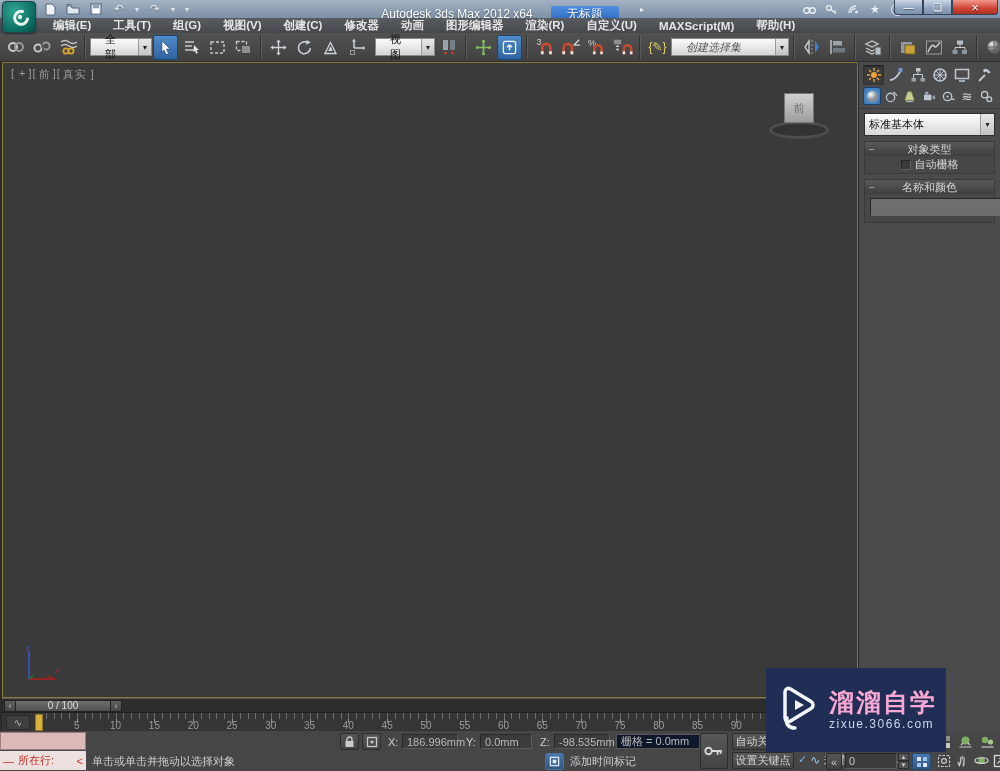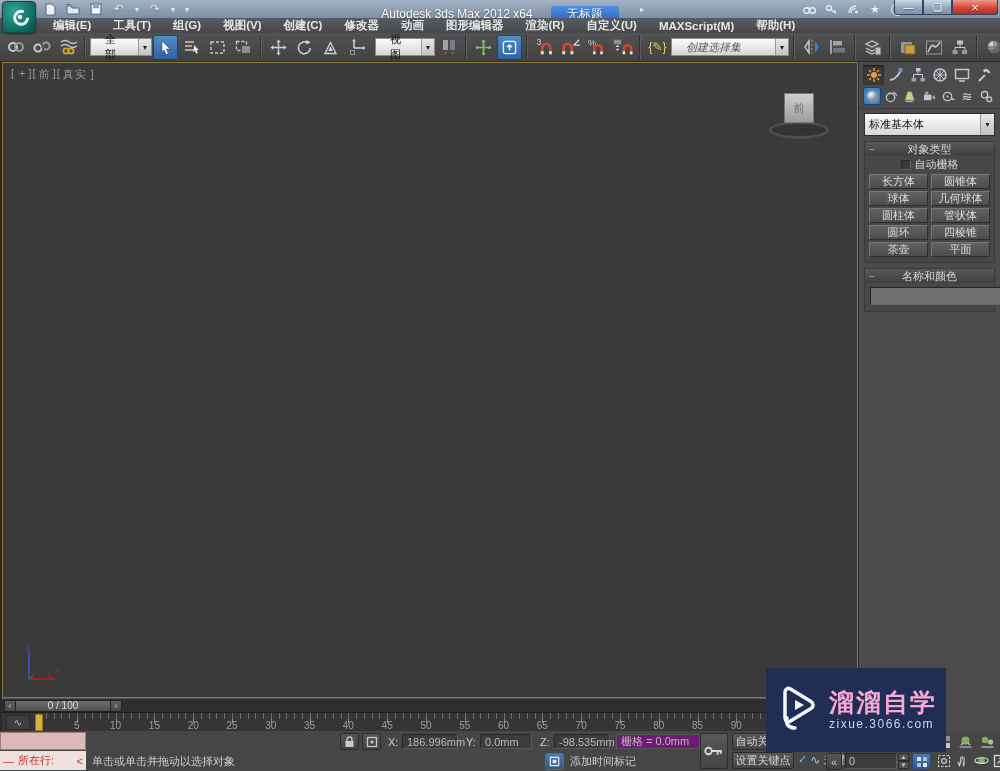--- a/index.html
+++ b/index.html
@@ -521,32 +521,20 @@
   </div>
   <div class="rollout">
     <div class="rollhead">
       <span class="minus">−</span>
       <span class="rtitle">对象类型</span>
     </div>
     <div id="autogridrow">
       <span class="checkbox"></span>
       <span>自动栅格</span>
     </div>
-    <div id="objgrid">
-        <div class="objbtn">长方体</div>
-        <div class="objbtn">圆锥体</div>
-        <div class="objbtn">球体</div>
-        <div class="objbtn">几何球体</div>
-        <div class="objbtn">圆柱体</div>
-        <div class="objbtn">管状体</div>
-        <div class="objbtn">圆环</div>
-        <div class="objbtn">四棱锥</div>
-        <div class="objbtn">茶壶</div>
-        <div class="objbtn">平面</div>
-      </div>
   </div>
   <div class="rollout">
     <div class="rollhead">
       <span class="minus">−</span>
       <span class="rtitle">名称和颜色</span>
     </div>
     <div id="namerow">
       <input id="namefield" value="" style="">
 
     </div>
@@ -624,21 +612,21 @@
       <span>186.996mm</span>
     </div>
   <span class="slabel abs" style="left:466px;top:5px">Y:</span>
   <div class="sfield abs" style="left:480px;top:3px;width:52px;height:15px">
       <span>0.0mm</span>
     </div>
   <span class="slabel abs" style="left:540px;top:5px">Z:</span>
   <div class="sfield abs" style="left:554px;top:3px;width:56px;height:15px">
       <span>-98.535mm</span>
     </div>
-  <div class="sfield abs" style="left:616px;top:3px;width:84px;height:15px;border-color:#555 #555 #555 #555;background:#701a75">栅格 = 0.0mm</div>
+  <div class="sfield abs" style="left:616px;top:3px;width:84px;height:15px;border-color:#555 #555 #555 #555;background:#0f172a">栅格 = 0.0mm</div>
   <div class="sbtn abs" style="left:545px;top:22px;border-color:#4a6f9d;background:linear-gradient(#4a78ad,#2f5680)">
       <svg width="11" height="11" viewBox="0 0 12 12">
         <rect x="1.5" y="1.5" width="9" height="9" fill="none" stroke="#dfe8f2" stroke-width="1.4"></rect>
         <rect x="4" y="4" width="4" height="4" fill="#dfe8f2"></rect>
       </svg>
     </div>
   <div class="slabel abs" style="left:570px;top:23px">添加时间标记</div>
   <div class="skeybtn abs" style="left:700px;top:2px;width:28px;height:36px">
       <svg width="20" height="14" viewBox="0 0 22 14">
         <circle cx="5" cy="7" r="3.6" fill="none" stroke="#d8d8d8" stroke-width="2"></circle>

